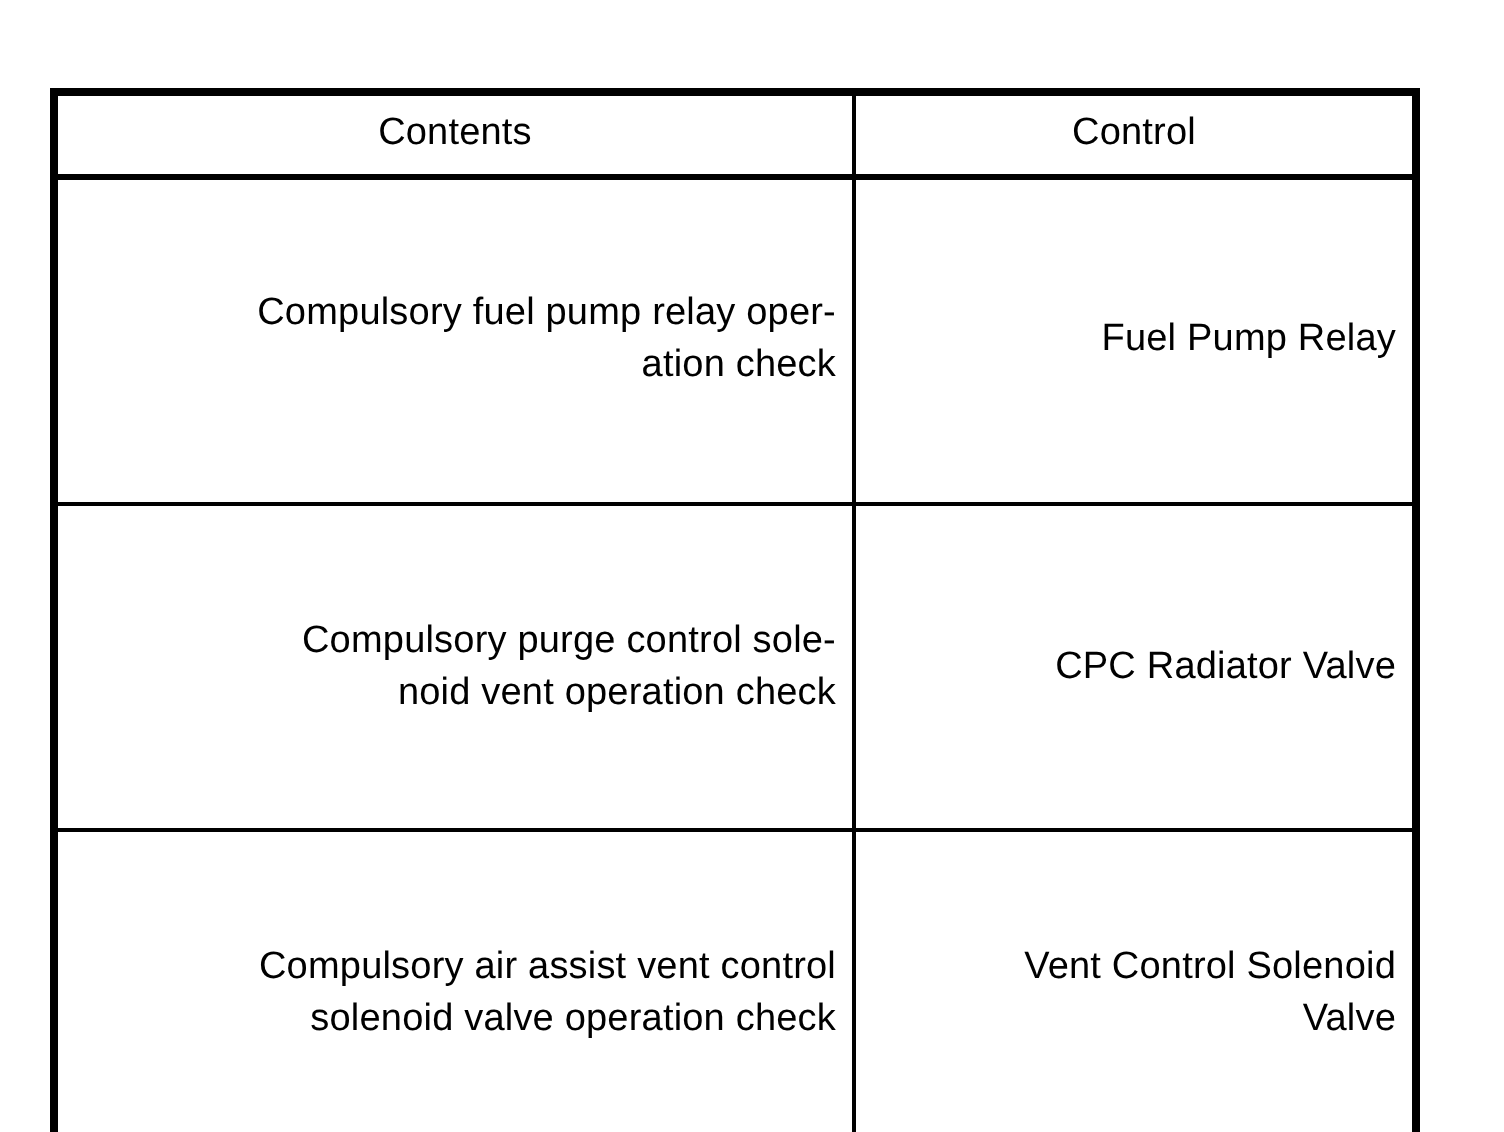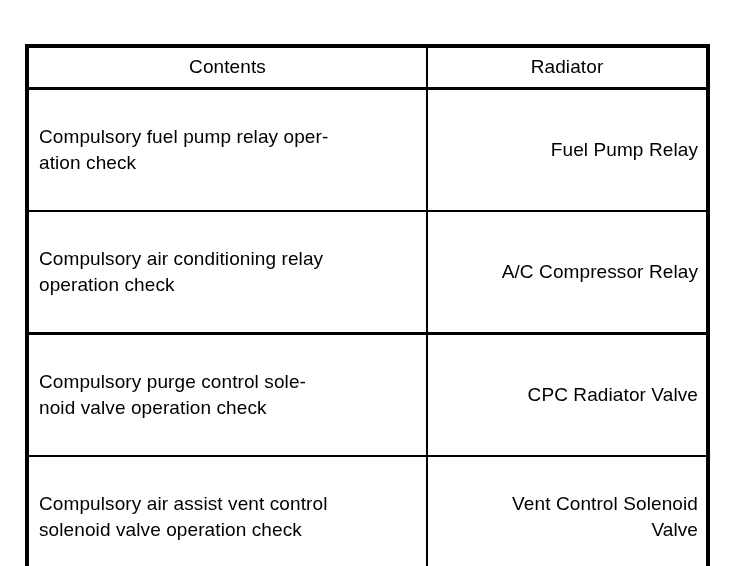--- a/index.html
+++ b/index.html
@@ -84,21 +84,21 @@
   }
 
   th .cell-text {
     text-align: center;
     padding: 0 6px;
     font-weight: normal;
     font-size: 19px;
   }
 
   td.col-contents .cell-text {
-    text-align: left;
+    text-align: right;
     padding: 0 8px 0 10px;
   }
 
   td.col-display .cell-text {
     text-align: right;
     padding: 0 8px 0 12px;
   }
 
   
   tr.header-row { height: 40px; }
@@ -113,51 +113,42 @@
       <colgroup>
         <col class="c-contents">
         <col class="c-display">
       </colgroup>
       <thead>
         <tr class="header-row row-heavy">
           <th class="col-contents">
             <span class="cell-text">Contents</span>
           </th>
           <th class="col-display">
-            <span class="cell-text">Radiator</span>
+            <span class="cell-text">Control</span>
           </th>
         </tr>
       </thead>
       <tbody>
 
         <tr class="row-line">
           <td class="col-contents">
             <span class="cell-text">Compulsory fuel pump relay oper-
 ation check</span>
           </td>
           <td class="col-display">
             <span class="cell-text">Fuel Pump Relay</span>
           </td>
         </tr>
 
 
-        <tr class="row-heavy">
-          <td class="col-contents">
-            <span class="cell-text">Compulsory air conditioning relay
-operation check</span>
-          </td>
-          <td class="col-display">
-            <span class="cell-text">A/C Compressor Relay</span>
-          </td>
-        </tr>
 
         <tr class="row-line">
           <td class="col-contents">
             <span class="cell-text">Compulsory purge control sole-
-noid valve operation check</span>
+noid vent operation check</span>
           </td>
           <td class="col-display">
             <span class="cell-text">CPC Radiator Valve</span>
           </td>
         </tr>
 
 
         <tr class="row-line">
           <td class="col-contents">
             <span class="cell-text">Compulsory air assist vent control

